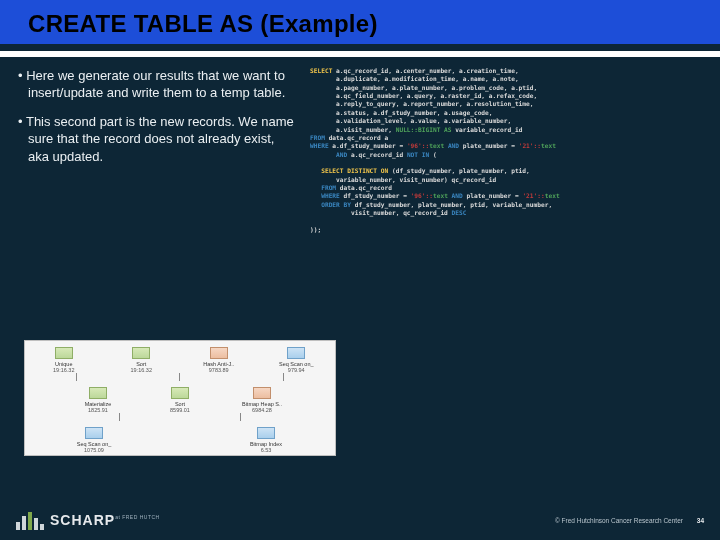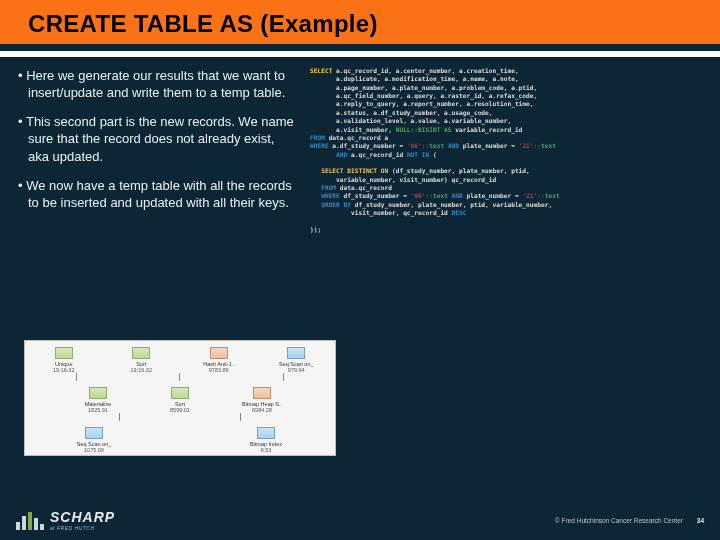--- a/index.html
+++ b/index.html
@@ -4,21 +4,21 @@
 <style>
   * { box-sizing: border-box; margin: 0; padding: 0; }
   html, body { width: 720px; height: 540px; overflow: hidden; }
   body {
     background: #0d2636;
     font-family: Arial, Helvetica, sans-serif;
     color: #fff;
     position: relative;
   }
   .title-area {
-    background: #f97316;
+    background: #1d4ed8;
     padding: 10px 28px 6px 28px;
   }
   .title-area h1 {
     color: #000;
     font-size: 24px;
     font-weight: 700;
     letter-spacing: 0.3px;
   }
   .title-rule {
     height: 3px;
@@ -98,21 +98,21 @@
     display:flex; align-items:flex-end; gap:2px;
   }
   .logo-mark span{
     display:block; width:4px; background:#cfd6da;
   }
   .logo-mark span:nth-child(1){height:8px;}
   .logo-mark span:nth-child(2){height:14px;}
   .logo-mark span:nth-child(3){height:18px; background:#7fa84c;}
   .logo-mark span:nth-child(4){height:12px;}
   .logo-mark span:nth-child(5){height:6px;}
-  .logo-text { display:flex; flex-direction:column; line-height:1;font-style:italic; }
+  .logo-text { display:flex; flex-direction:row; line-height:1; }
   .logo-text .big { font-size:14px; font-weight:700; letter-spacing:1px; color:#e6e9ec;}
   .logo-text .small{ font-size:5px; color:#9fb1bd; letter-spacing:0.5px; margin-top:2px;}
   .copy {
     font-size: 6.5px;
     color: #b9c5cd;
   }
   .copy .num { margin-left: 12px; color:#e6e9ec; font-weight:700; }
 </style>
 </head>
 <body>
@@ -120,21 +120,20 @@
 <div class="title-area">
   <h1>CREATE TABLE AS (Example)</h1>
 </div>
 <div class="title-rule"></div>
 <div class="title-pad"></div>
 
 <div class="content">
   <div class="left">
     <p class="bullet">Here we generate our results that we want to insert/update and write them to a temp table.</p>
     <p class="bullet">This second part is the new records. We name sure that the record does not already exist, aka updated.</p>
-    <p class="bullet">We now have a temp table with all the records to be inserted and updated with all their keys.</p>
   </div>
 
   <div class="right"><span class="kw-yellow">SELECT</span><span> a.qc_record_id, a.center_number, a.creation_time,</span>
 <span>       a.duplicate, a.modification_time, a.name, a.note,</span>
 <span>       a.page_number, a.plate_number, a.problem_code, a.ptid,</span>
 <span>       a.qc_field_number, a.query, a.raster_id, a.refax_code,</span>
 <span>       a.reply_to_query, a.report_number, a.resolution_time,</span>
 <span>       a.status, a.df_study_number, a.usage_code,</span>
 <span>       a.validation_level, a.value, a.variable_number,</span>
 <span>       a.visit_number, </span><span class="kw-green">NULL::BIGINT AS</span><span> variable_record_id</span>

